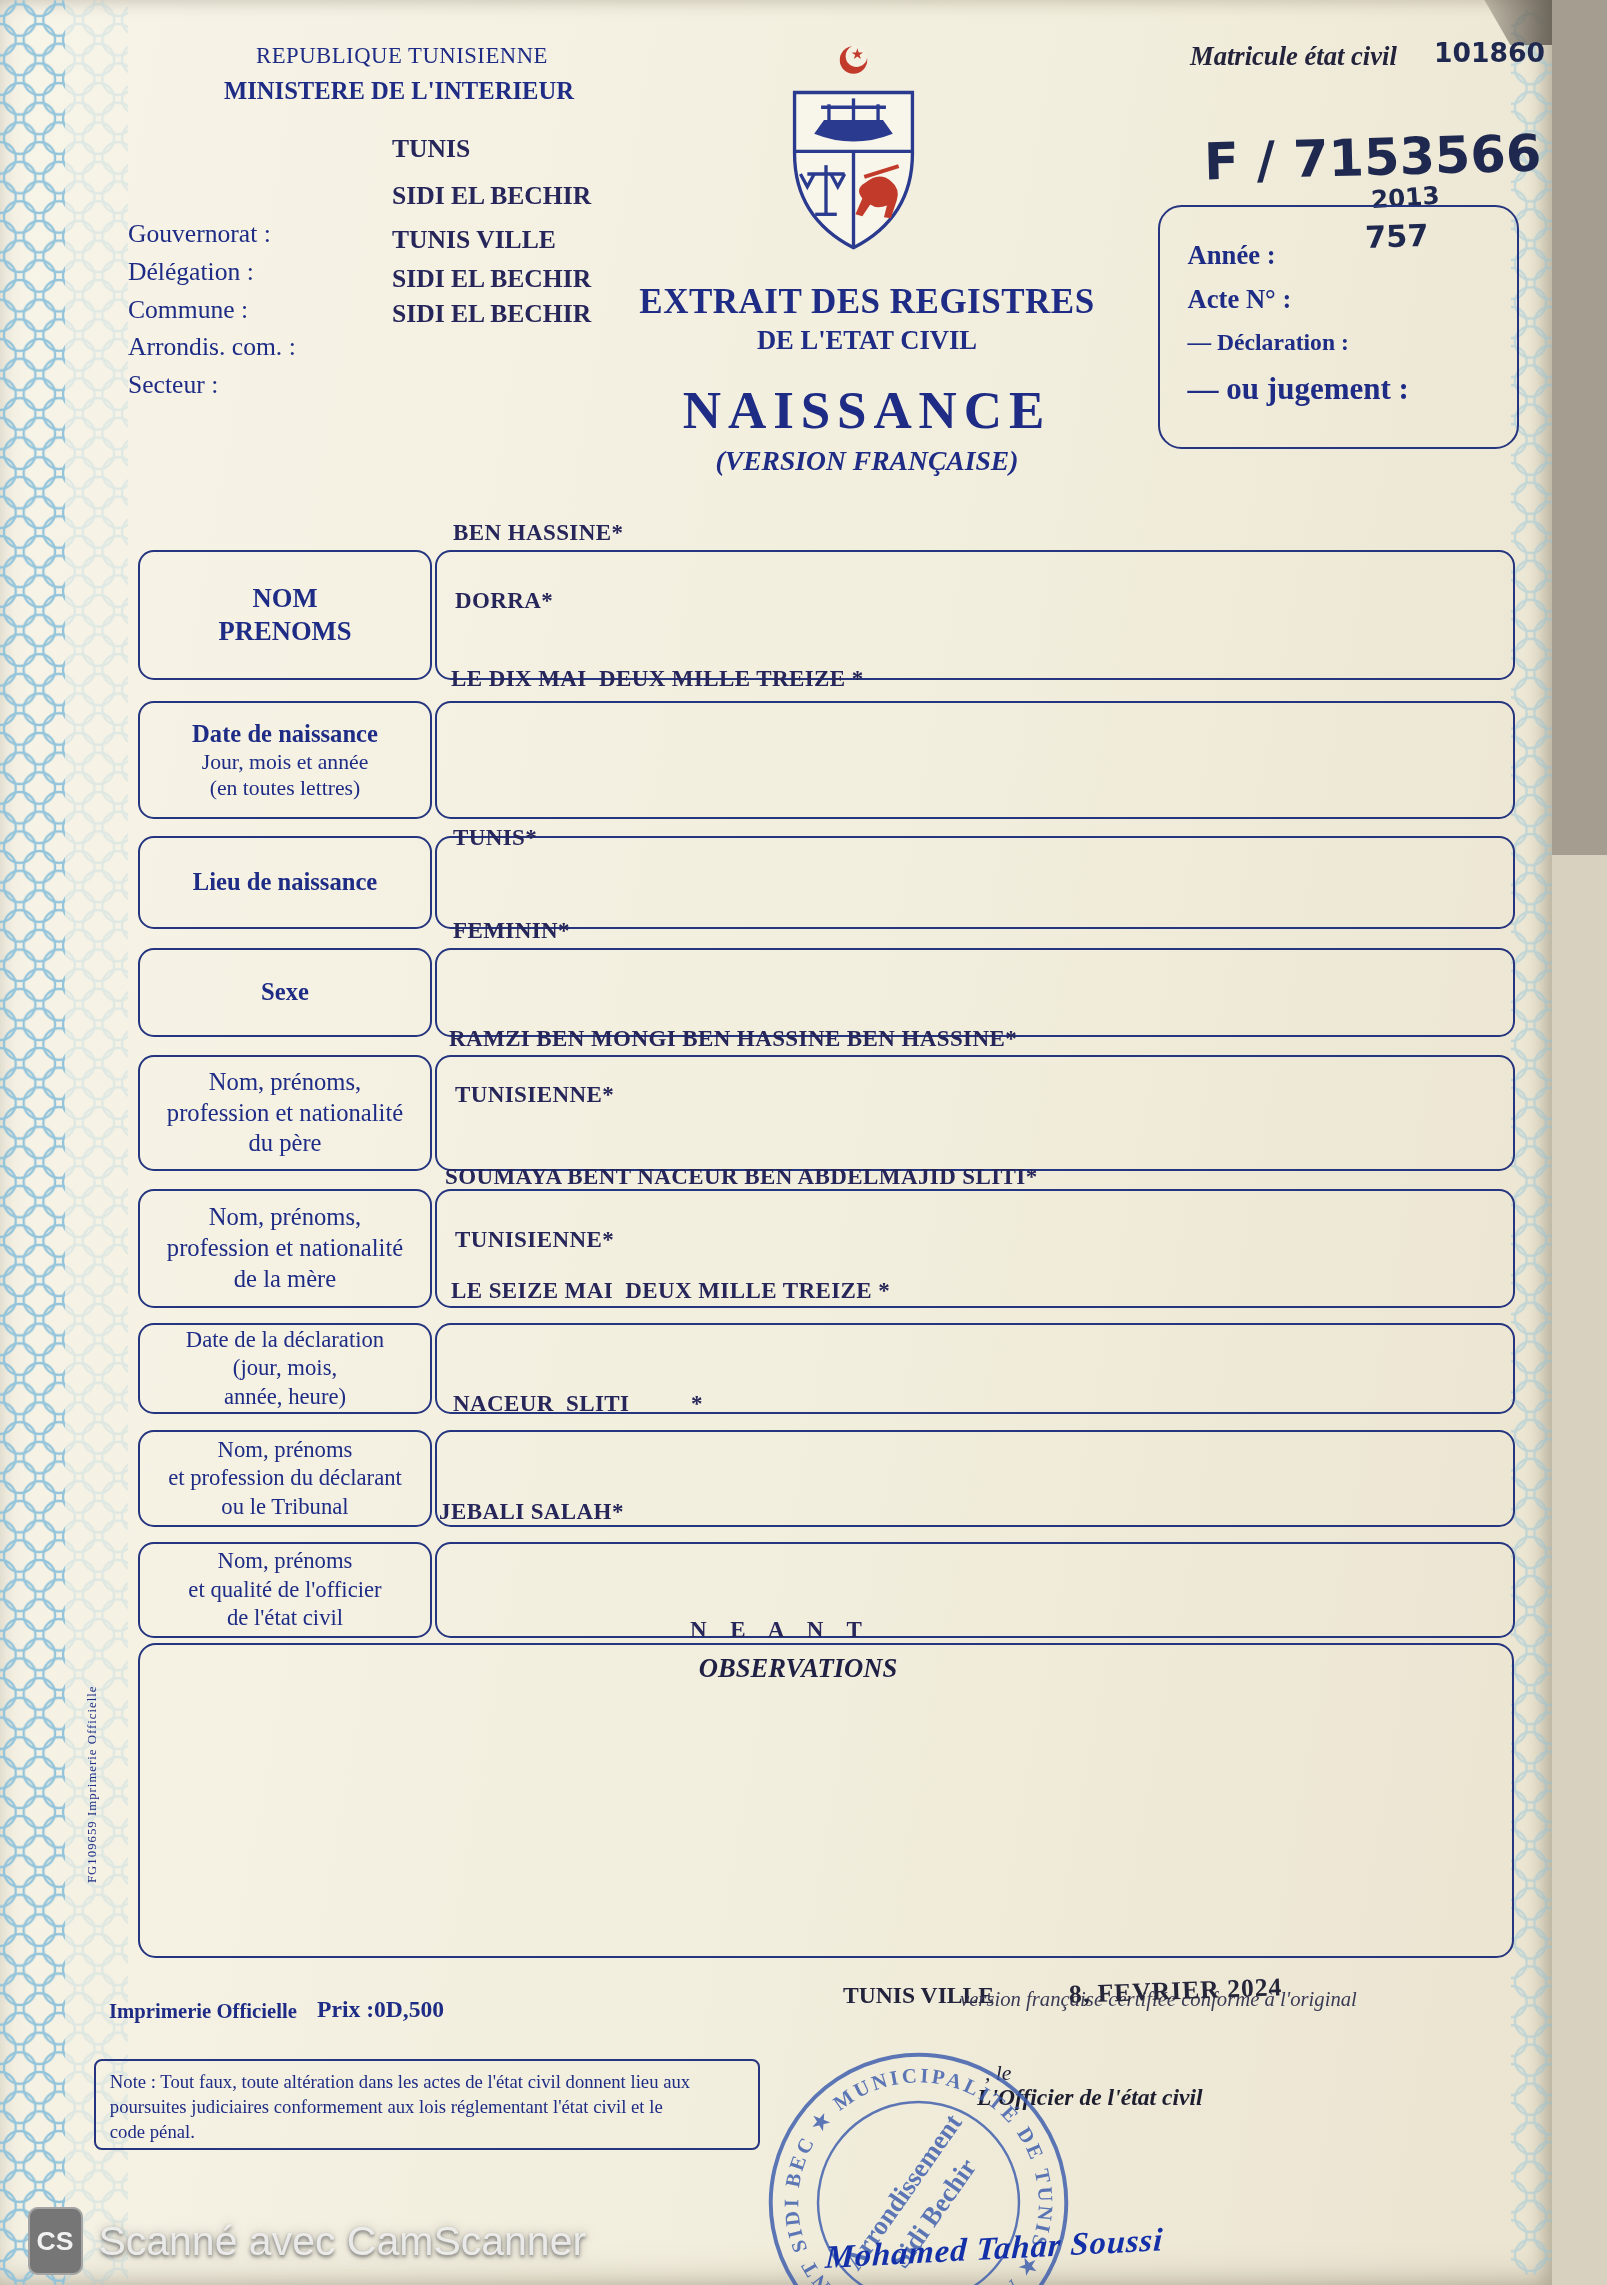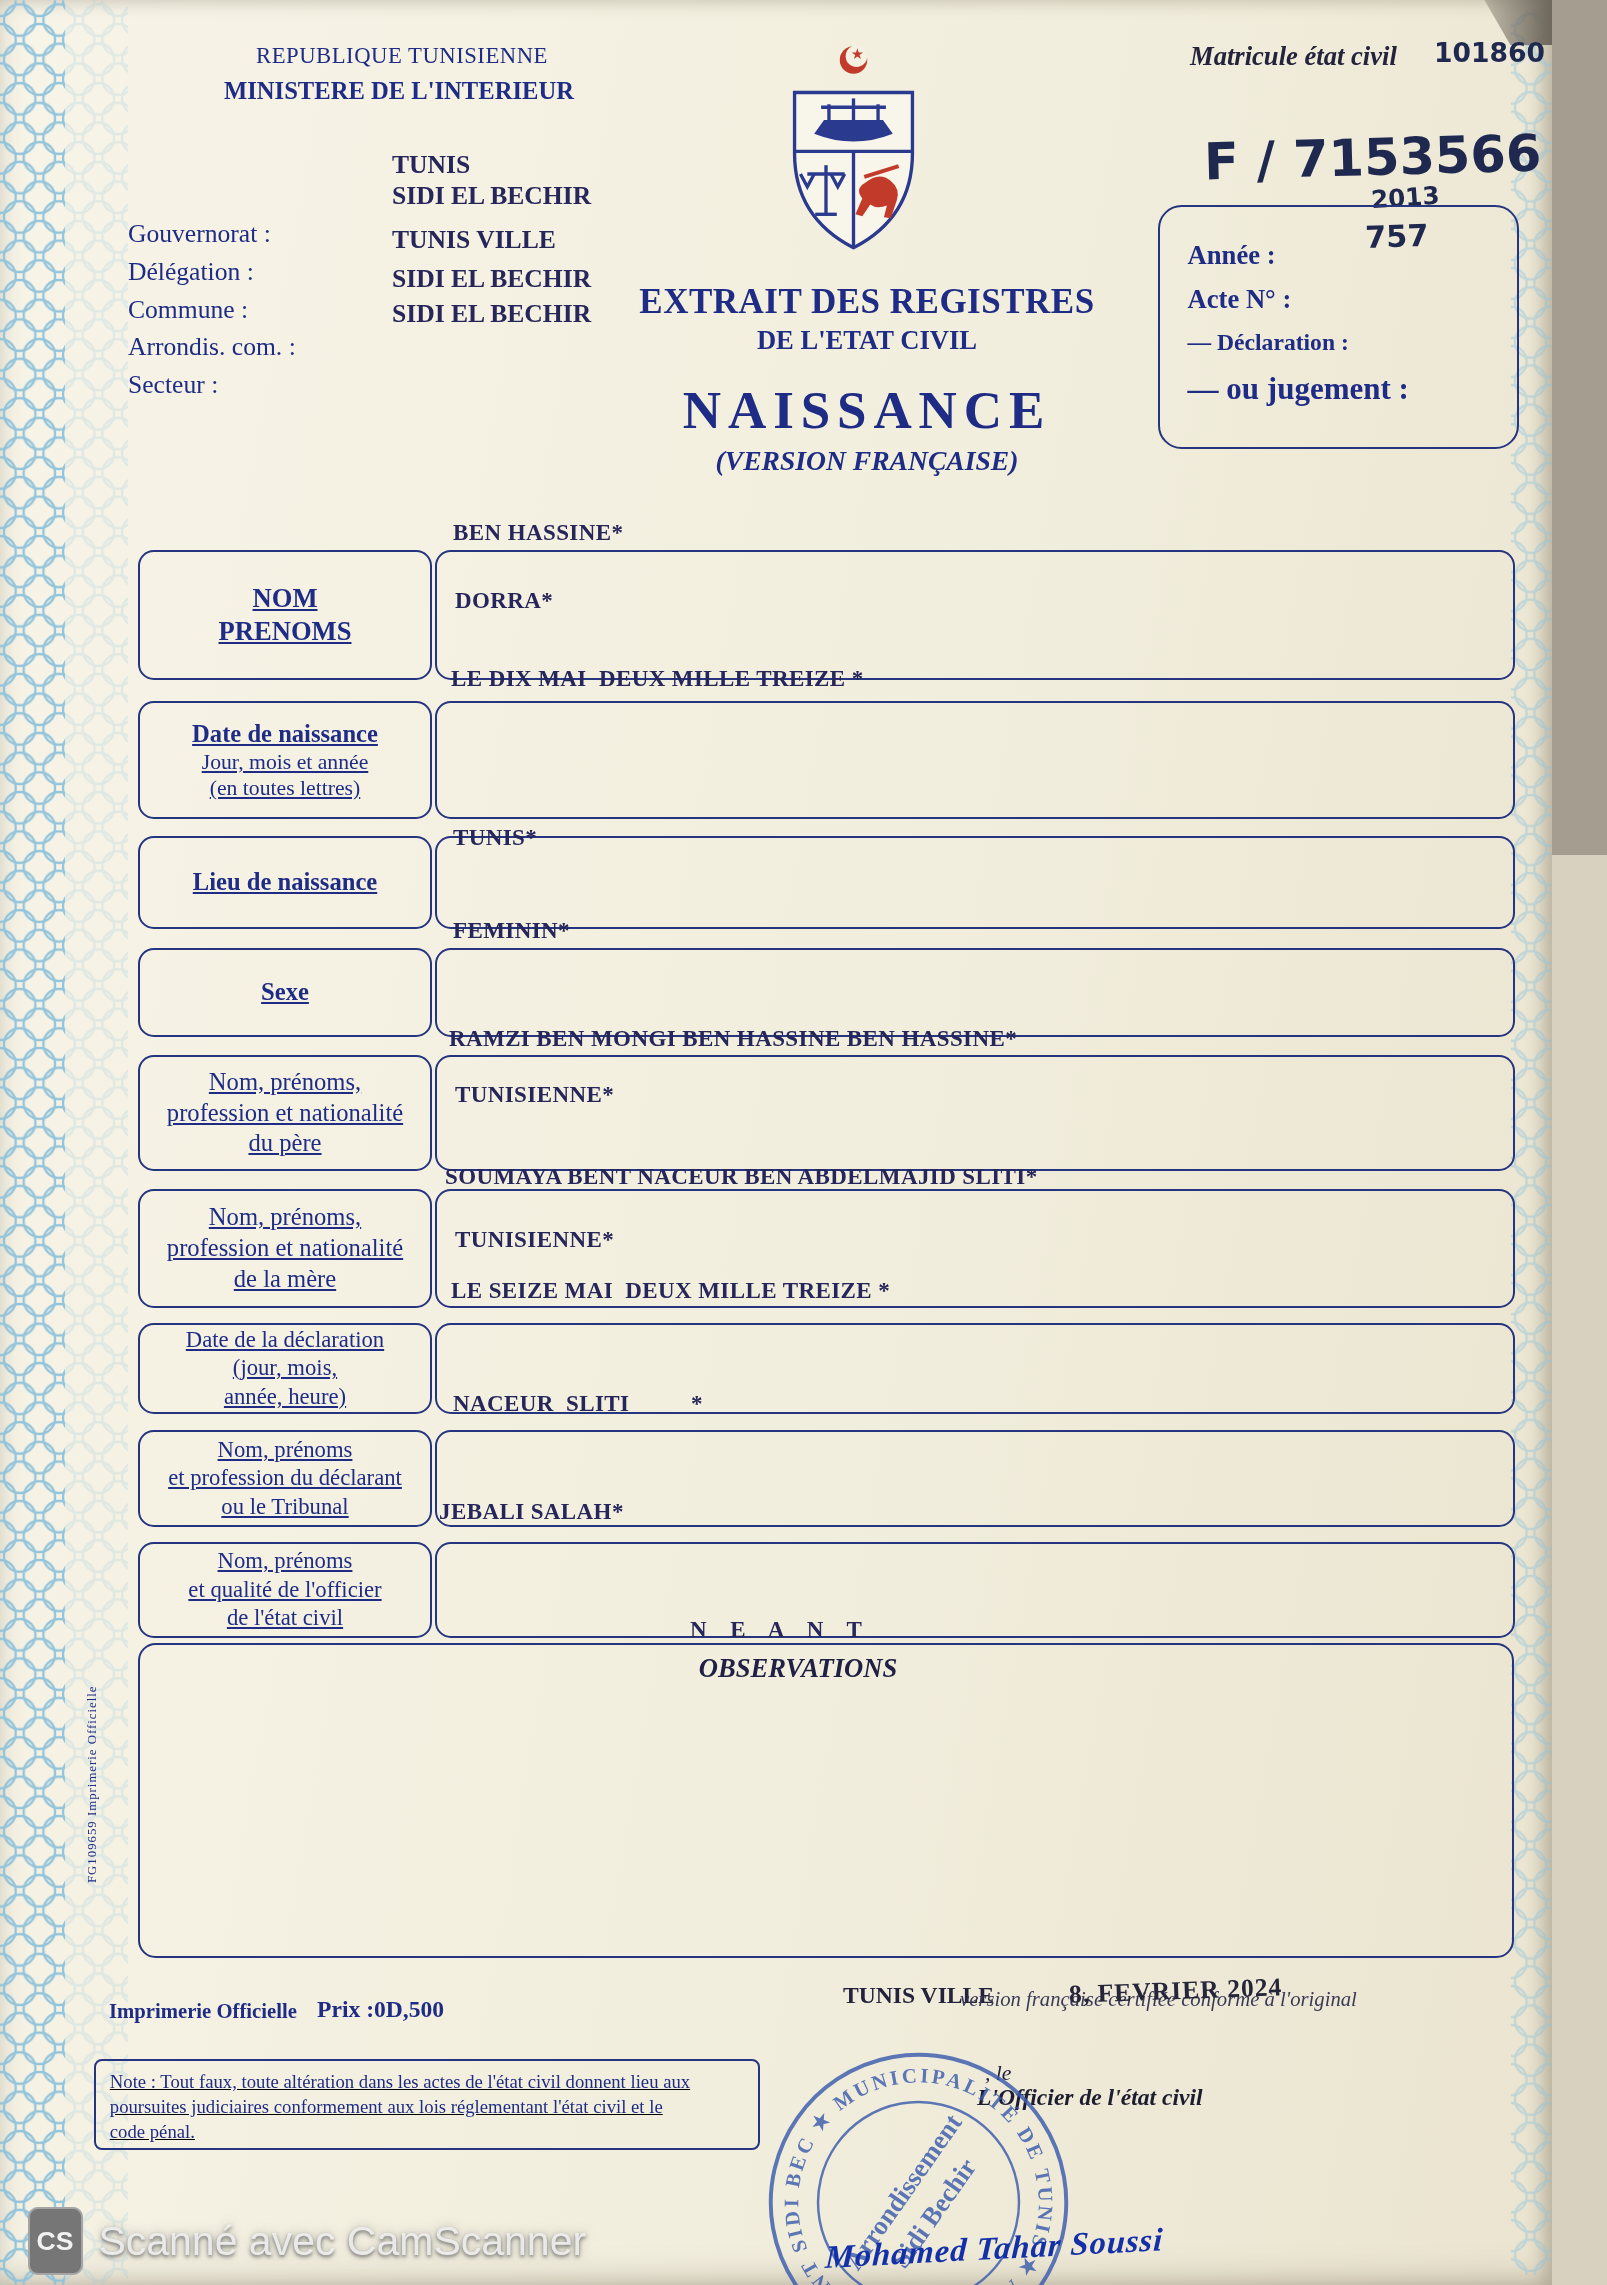--- a/index.html
+++ b/index.html
@@ -8,21 +8,21 @@
   .paper{position:absolute;left:0;top:0;width:1552px;height:2285px;
          background:linear-gradient(100deg,#f7f4e8 0%,#f2eedd 55%,#eae4d0 100%);
          box-shadow:inset -7.9px 0 17.7px rgba(110,100,80,.35), inset 0 -11.8px 27.6px rgba(120,110,90,.18);}
   .abs{position:absolute;}
   .navy{color:#1e2c85;}
   .dark{color:#23233c;}
   .bold{font-weight:700;}
   .it{font-style:italic;}
   .ctr{text-align:center;}
   .prel{white-space:pre-line;}
-  .box{border:2.5px solid #26357f;border-radius:15.8px;box-sizing:border-box;position:absolute;text-decoration:underline;}
+  .box{border:2.5px solid #26357f;border-radius:15.8px;box-sizing:border-box;position:absolute;}
   .lblbox{display:flex;flex-direction:column;justify-content:center;align-items:center;
           text-align:center;color:#1e2c85;padding:2px 7.9px;}
   .f-title{font-size:24.6px;line-height:1.25;white-space:pre-line;}
   .f-sub{font-size:21.7px;line-height:1.2;white-space:pre-line;}
   .typed{position:absolute;font-weight:700;font-size:23px;color:#26265a;
          letter-spacing:0.4px;white-space:pre;}
   .hand{font-family:"DejaVu Sans",sans-serif;font-weight:700;color:#1f284e;position:absolute;}
   .admin-lbl{position:absolute;left:128px;font-size:25.6px;color:#1e2c85;}
   .admin-val{position:absolute;left:392px;font-size:25.6px;font-weight:700;color:#26265a;white-space:pre;}
   .acte-line{position:absolute;left:27.6px;color:#1e2c85;font-weight:700;}
@@ -57,21 +57,21 @@
 
     <div class="abs navy ctr" style="left:254px;top:43px;width:296px;font-size:22.7px;letter-spacing:0.5px;">REPUBLIQUE TUNISIENNE</div>
     <div class="abs navy ctr bold" style="left:217px;top:77px;width:364px;font-size:24.6px;">MINISTERE DE L'INTERIEUR</div>
 
     <div class="admin-lbl" style="top:219px;">Gouvernorat :</div>
     <div class="admin-lbl" style="top:257px;">Délégation :</div>
     <div class="admin-lbl" style="top:295px;">Commune :</div>
     <div class="admin-lbl" style="top:332px;">Arrondis. com. :</div>
     <div class="admin-lbl" style="top:370px;">Secteur :</div>
 
-    <div class="admin-val" style="top:150px;">TUNIS</div>
+    <div class="admin-val" style="top:134px;">TUNIS</div>
     <div class="admin-val" style="top:181px;">SIDI EL BECHIR</div>
     <div class="admin-val" style="top:225px;">TUNIS VILLE</div>
     <div class="admin-val" style="top:264px;">SIDI EL BECHIR</div>
     <div class="admin-val" style="top:299px;">SIDI EL BECHIR</div>
 
     <svg class="abs" style="left:770px;top:35px" width="167" height="225" viewBox="0 0 170 228">
       <circle cx="85" cy="25" r="14" fill="#c23a2a"></circle>
       <circle cx="88" cy="21" r="11" fill="#f4f0e2"></circle>
       <text x="89" y="24" text-anchor="middle" font-size="15" fill="#c23a2a">★</text>
       <g fill="none" stroke="#2a3a8e" stroke-width="3.4">

